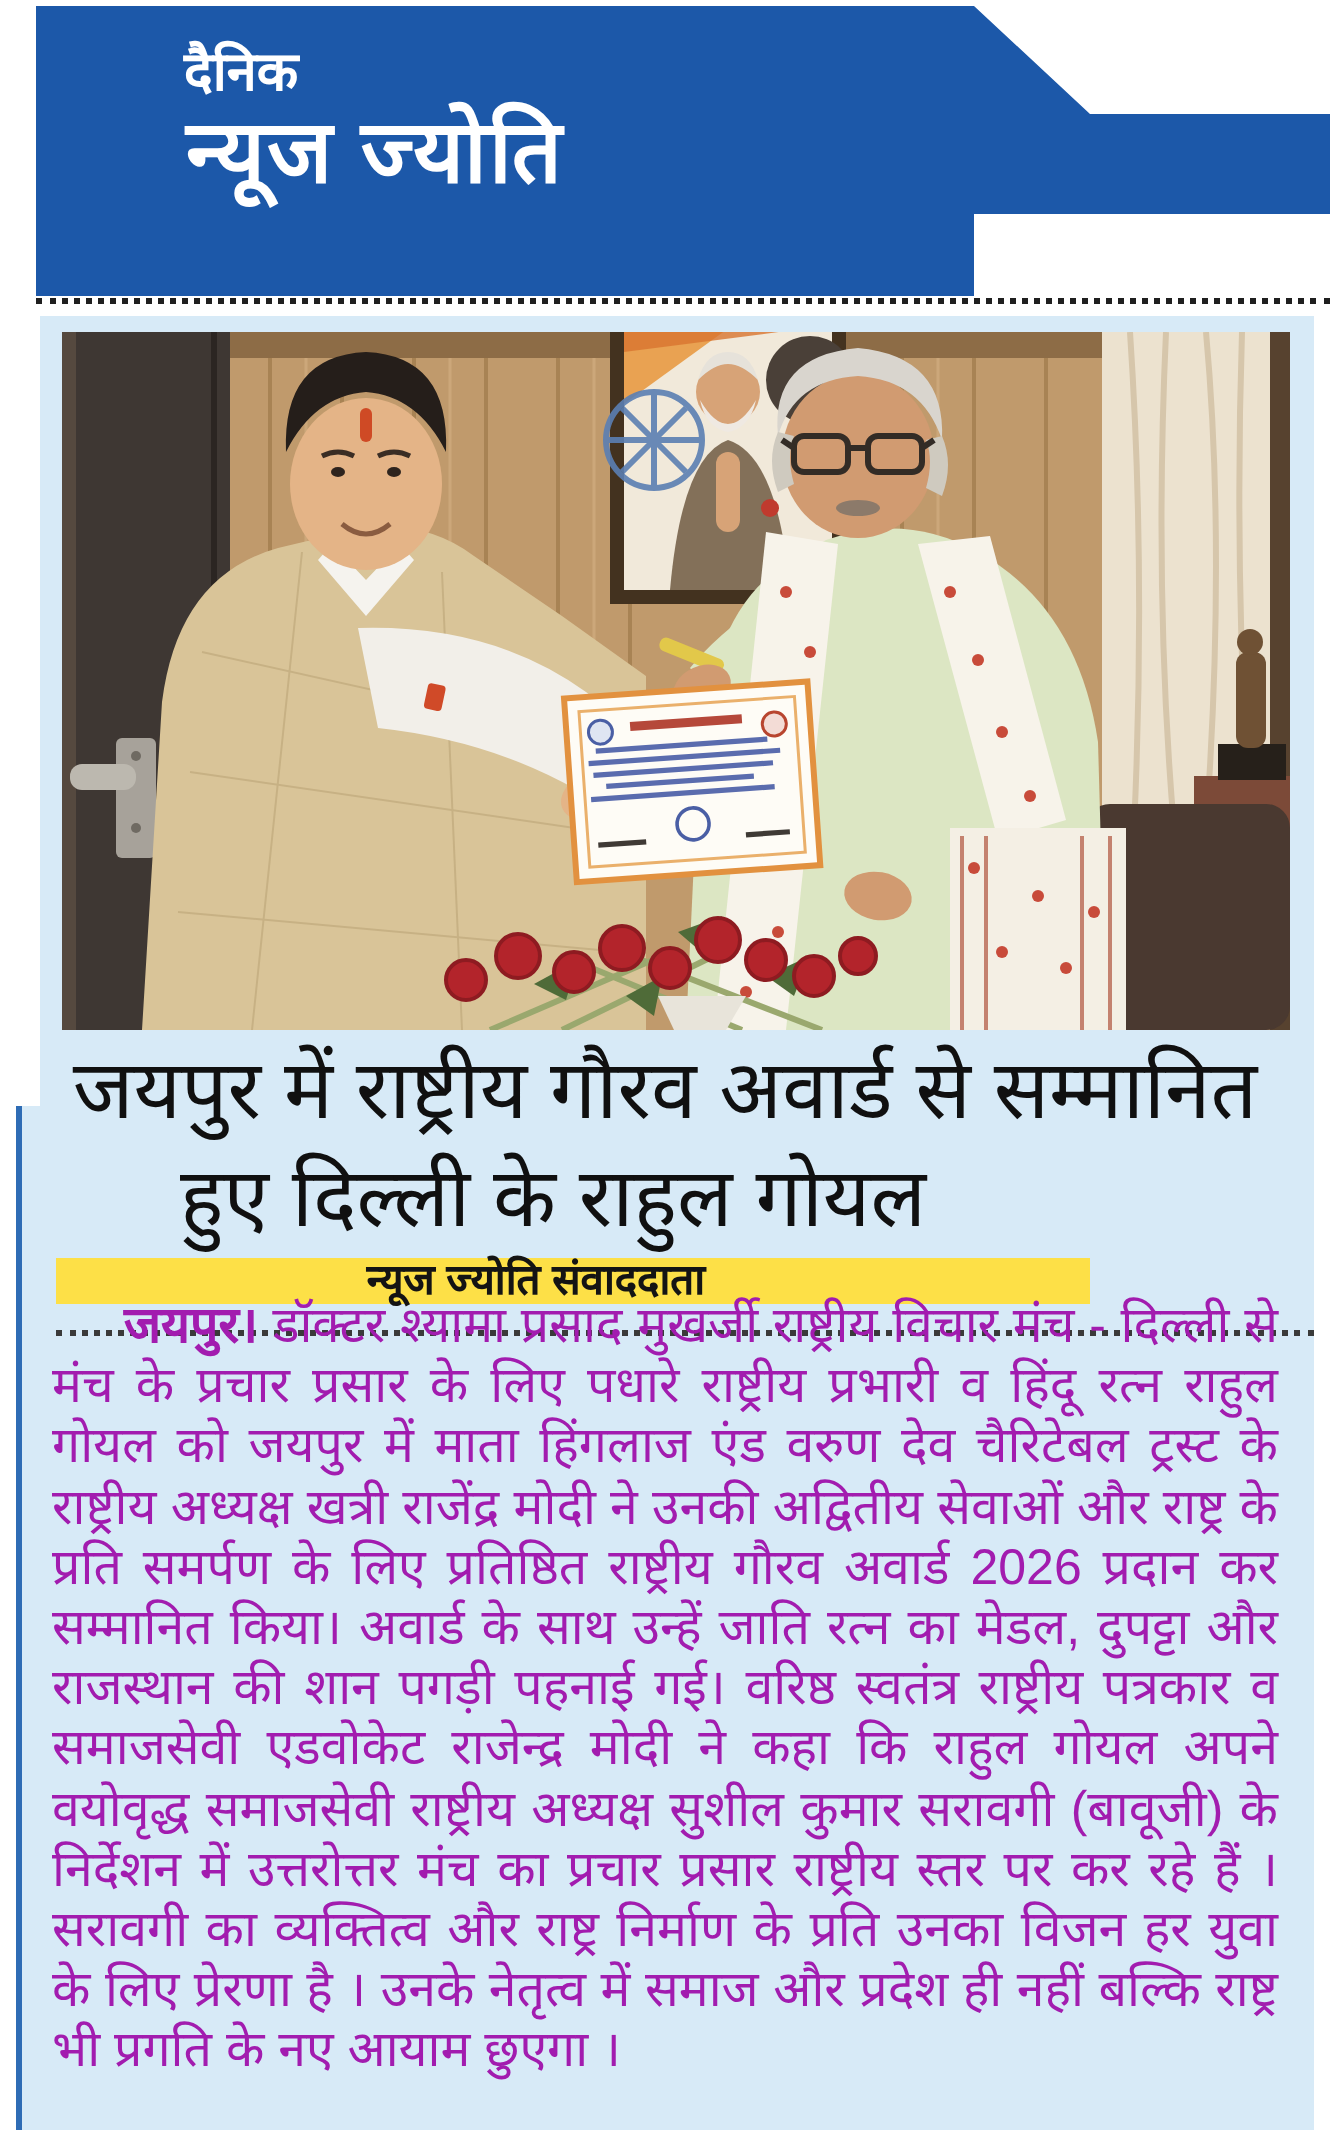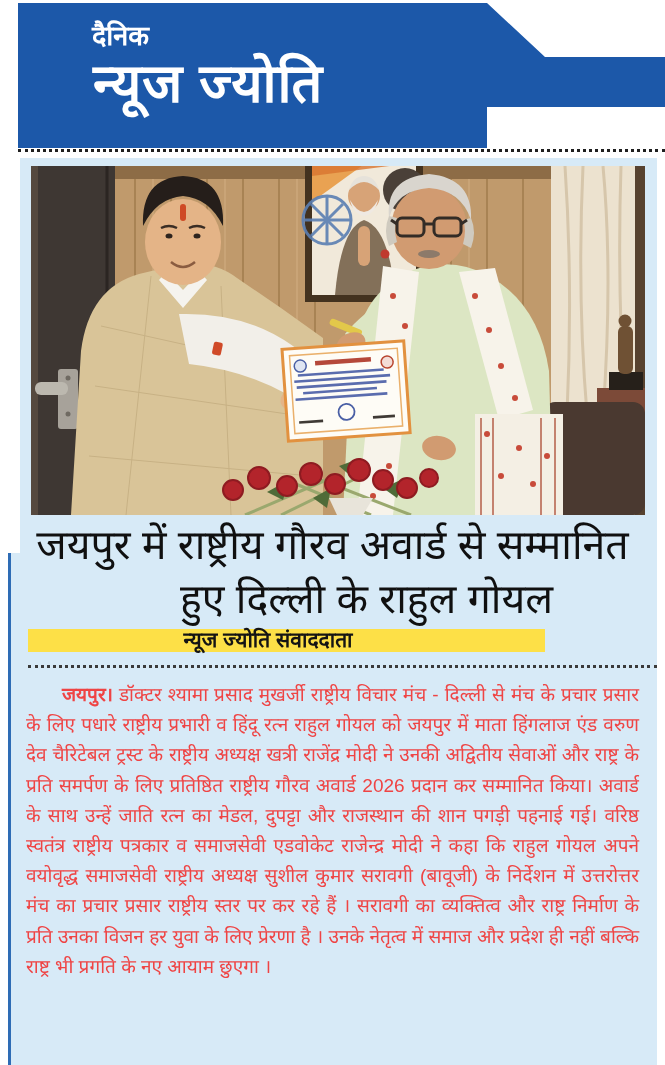--- a/index.html
+++ b/index.html
@@ -4,45 +4,45 @@
 <style>
   html,body{margin:0;padding:0;background:#ffffff;}
   #page{
     position:relative;width:665px;height:1065px;overflow:hidden;
     background:#ffffff;font-family:"Liberation Sans",sans-serif;
   }
   
   #masthead-shape{position:absolute;left:0;top:0;}
   .masthead-text{position:absolute;color:#ffffff;font-weight:bold;white-space:nowrap;}
   #masthead-tagline{left:92px;top:16px;font-size:27px;}
-  #masthead-title{left:93px;top:44px;font-size:54px;letter-spacing:1px;}
+  #masthead-title{left:93px;top:44px;font-size:44px;letter-spacing:1px;}
   
   .dotline{position:absolute;border-top:3px dotted #1f1f1f;height:0;}
   #dot-top{left:18px;top:149px;width:647px;}
   #dot-mid{left:28px;top:665px;width:629px;border-top-color:#3a3a3a;}
   
   .panel{position:absolute;background:#d7eaf7;}
   #panel-photo{left:20px;top:158px;width:637px;height:395px;}
   #panel-text{left:11px;top:553px;width:646px;height:512px;}
   #panel-border{position:absolute;left:8px;top:553px;width:3px;height:512px;background:#2e6cb5;}
   
   #news-photo{position:absolute;left:31px;top:166px;}
   
   .headline{position:absolute;left:0;width:665px;text-align:center;color:#101010;
             font-weight:normal;font-size:41px;white-space:nowrap;}
   #headline-1{top:515px;}
-  #headline-2{top:569px;padding-right:112px;box-sizing:border-box;text-align:right;}
+  #headline-2{top:569px;padding-right:112px;box-sizing:border-box;}
   
   #byline-strip{position:absolute;left:28px;top:629px;width:517px;height:23px;background:#fde047;}
   #byline-text{position:absolute;left:0;top:-4px;width:480px;text-align:center;
                font-size:21px;font-weight:bold;color:#141414;white-space:nowrap;}
   
   #article-body{
-    position:absolute;left:26px;top:680px;width:613px;
-    font-size:19px;line-height:30.2px;color:#ef4444;
+    position:absolute;left:26px;top:648px;width:613px;
+    font-size:25px;line-height:30.2px;color:#a21caf;
     text-align:justify;text-indent:36px;margin:0;
   }
   #article-body b{font-weight:bold;}
 </style>
 </head>
 <body>
 
 <div id="page">
 
   <svg id="masthead-shape" width="665" height="152" viewBox="0 0 665 152">

